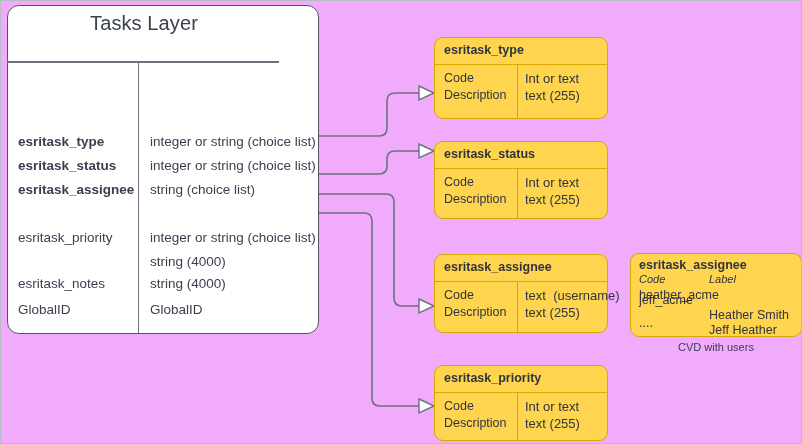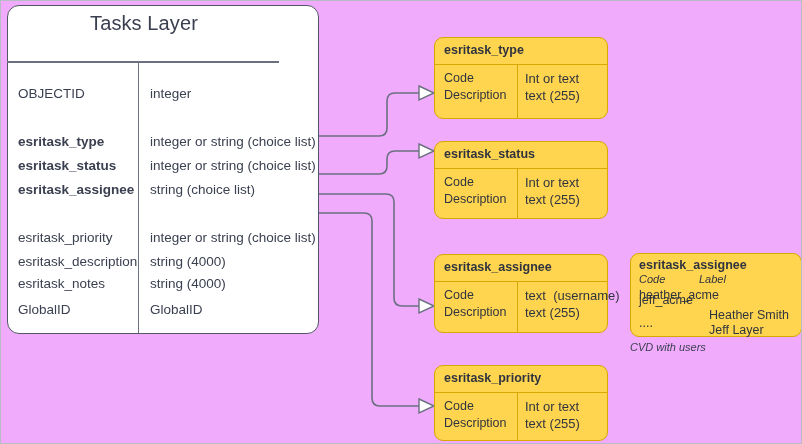--- a/index.html
+++ b/index.html
@@ -131,35 +131,35 @@
   }
   .cvd-hdr{
     position:absolute;
     top:19px;
     font-size:11px;
     font-style:italic;
     color:#30343f;
     white-space:nowrap;
   }
   .cvd-hdr.c1{left:8px;}
-  .cvd-hdr.c2{left:68px;}
+  .cvd-hdr.c2{left:78px;}
   .cvd-cell{
     position:absolute;
     font-size:12.5px;
     color:#30343f;
     white-space:nowrap;
   }
   .cvd-cell.c1{left:8px;}
   .cvd-cell.c2{left:78px;margin-top:20px;}
   #cvd-caption{
     position:absolute;
     left:629px; top:340px;
     width:172px;
+    text-align:center;
     font-size:11px;
-    font-style:italic;
     color:#3b4050;
   }
 
   
   #wires{
     position:absolute;
     left:0; top:0;
     width:802px; height:444px;
     pointer-events:none;
   }
@@ -195,42 +195,37 @@
 
     <path d="M318,212 H363 Q371,212 371,220 V397 Q371,405 379,405 H418"></path>
     <polygon points="418,398 433,405 418,412"></polygon>
   </svg>
 
   <div id="tasks-layer">
     <div id="tasks-title">Tasks Layer</div>
     <div id="tasks-head-rule"></div>
     <div id="tasks-col-divider"></div>
 
-    <div class="frow" style="top:76px">
-      <span class="fname">OBJECTID</span>
-      <span class="ftype">integer</span>
-    </div>
     <div class="frow" style="top:124px">
       <span class="fname b">esritask_type</span>
       <span class="ftype">integer or string (choice list)</span>
     </div>
     <div class="frow" style="top:148px">
       <span class="fname b">esritask_status</span>
       <span class="ftype">integer or string (choice list)</span>
     </div>
     <div class="frow" style="top:172px">
       <span class="fname b">esritask_assignee</span>
       <span class="ftype">string (choice list)</span>
     </div>
     <div class="frow" style="top:220px">
       <span class="fname">esritask_priority</span>
       <span class="ftype">integer or string (choice list)</span>
     </div>
     <div class="frow" style="top:244px">
-      <span class="fname">esritask_description</span>
       <span class="ftype">string (4000)</span>
     </div>
     <div class="frow" style="top:266px">
       <span class="fname">esritask_notes</span>
       <span class="ftype">string (4000)</span>
     </div>
     <div class="frow" style="top:292px">
       <span class="fname">GlobalID</span>
       <span class="ftype">GlobalID</span>
     </div>
@@ -271,20 +266,20 @@
   <div id="cvd-box">
     <div id="cvd-title">esritask_assignee</div>
 
     <div class="cvd-hdr c1">Code</div>
     <div class="cvd-hdr c2">Label</div>
 
     <div class="cvd-cell c1" style="top:34px">heather_acme</div>
     <div class="cvd-cell c2" style="top:34px">Heather Smith</div>
 
     <div class="cvd-cell c1" style="top:39px">jeff_acme</div>
-    <div class="cvd-cell c2" style="top:49px">Jeff Layer</div>
+    <div class="cvd-cell c2" style="top:49px">Jeff Heather</div>
 
     <div class="cvd-cell c1" style="top:62px">....</div>
   </div>
 
   <div id="cvd-caption">CVD with users</div>
 
 </div>
 
 </body></html>

